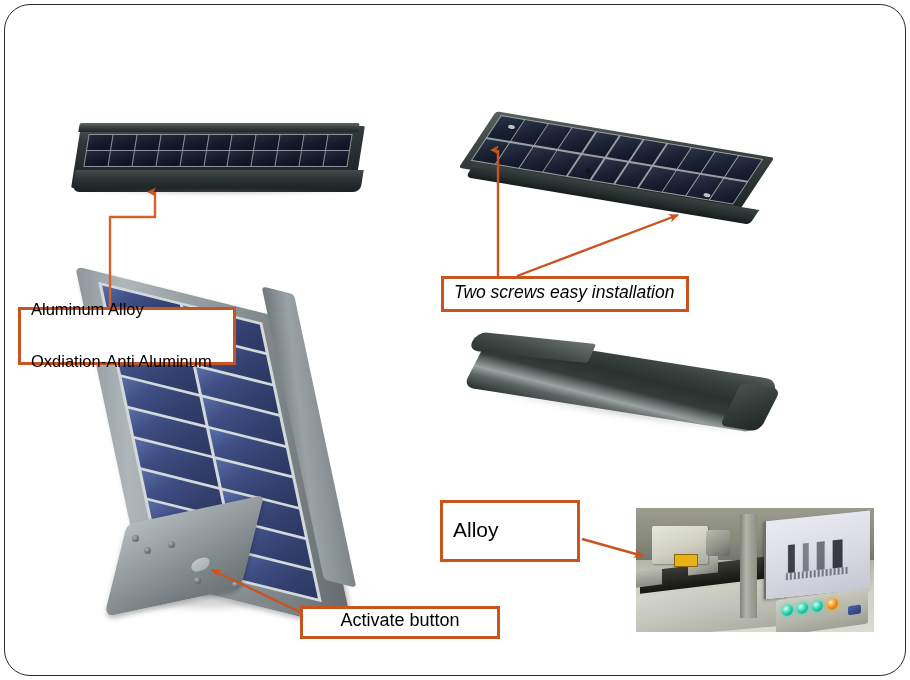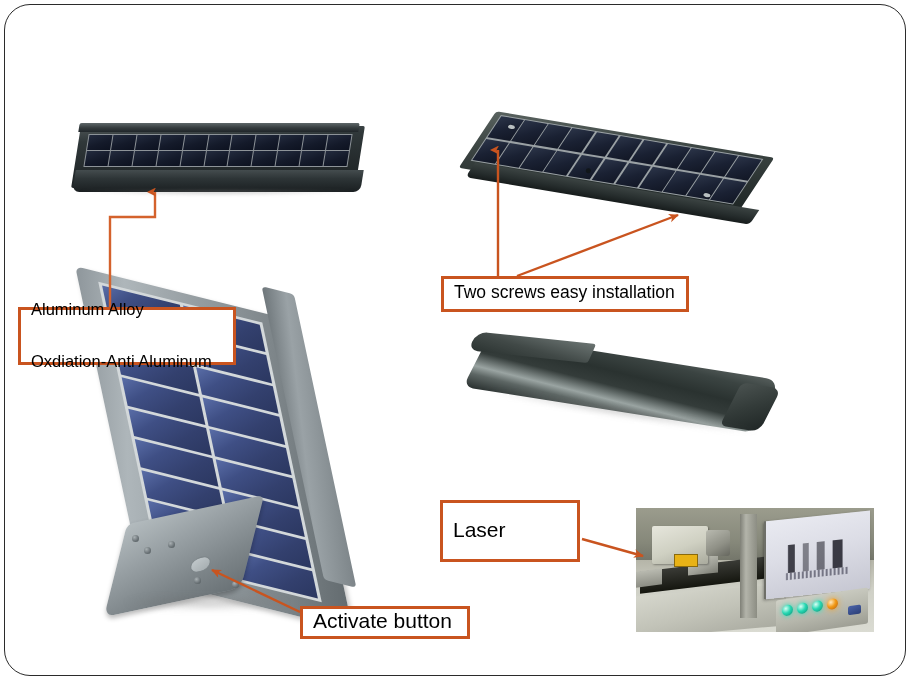--- a/index.html
+++ b/index.html
@@ -56,35 +56,37 @@
     font-size: 16.5px;
     gap: 32px;
   }
   #callout-screws {
     left: 441px;
     top: 276px;
     width: 248px;
     height: 36px;
     font-size: 17.5px;
     padding-top: 2px;
+    font-style: italic;
   }
   #callout-laser {
     left: 440px;
     top: 500px;
     width: 140px;
     height: 62px;
     font-size: 21px;
   }
   #callout-activate {
     left: 300px;
     top: 606px;
-    width: 170px;
+    width: 200px;
     height: 33px;
-    font-size: 21px;
+    font-size: 18px;
     padding-top: 1px;
+    align-items: center;
   }
 
   
   .leader-svg {
     position: absolute;
     left: 0;
     top: 0;
     width: 910px;
     height: 680px;
     z-index: 35;
@@ -659,20 +661,20 @@
   <div class="callout" id="callout-aluminum">
     <span class="line">Aluminum Alloy</span>
     <span class="line">Oxdiation-Anti Aluminum</span>
   </div>
 
   <div class="callout" id="callout-screws">
     <span class="line">Two screws easy installation</span>
   </div>
 
   <div class="callout" id="callout-laser">
-    <span class="line">Laser</span>
+    <span class="line">Alloy</span>
   </div>
 
   <div class="callout" id="callout-activate">
     <span class="line">Activate button</span>
   </div>
 
 </div>
 
 </body></html>

